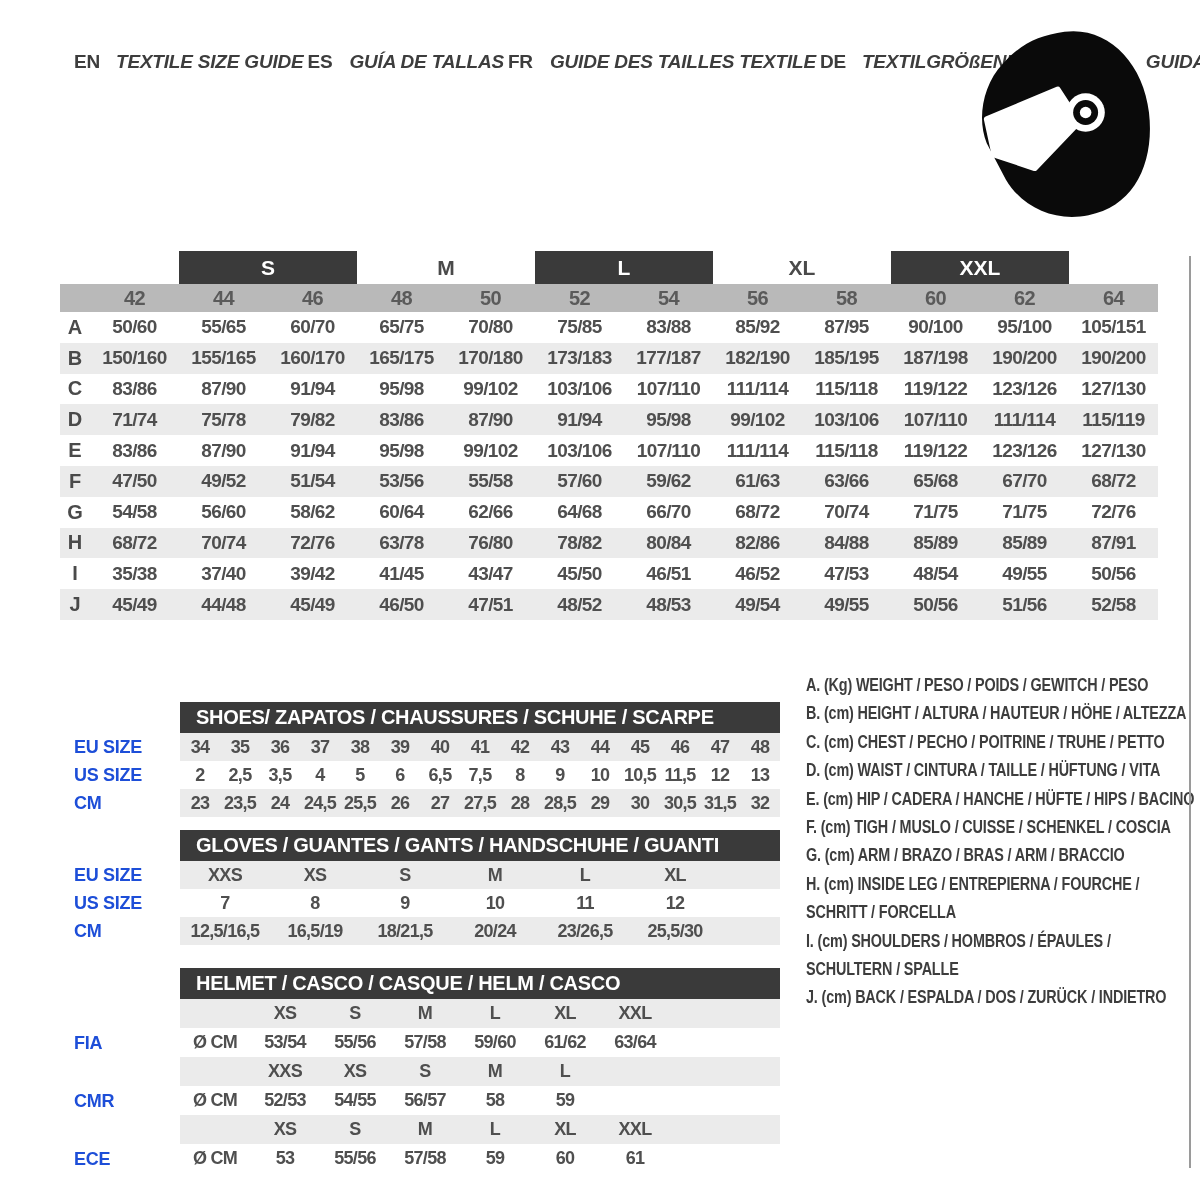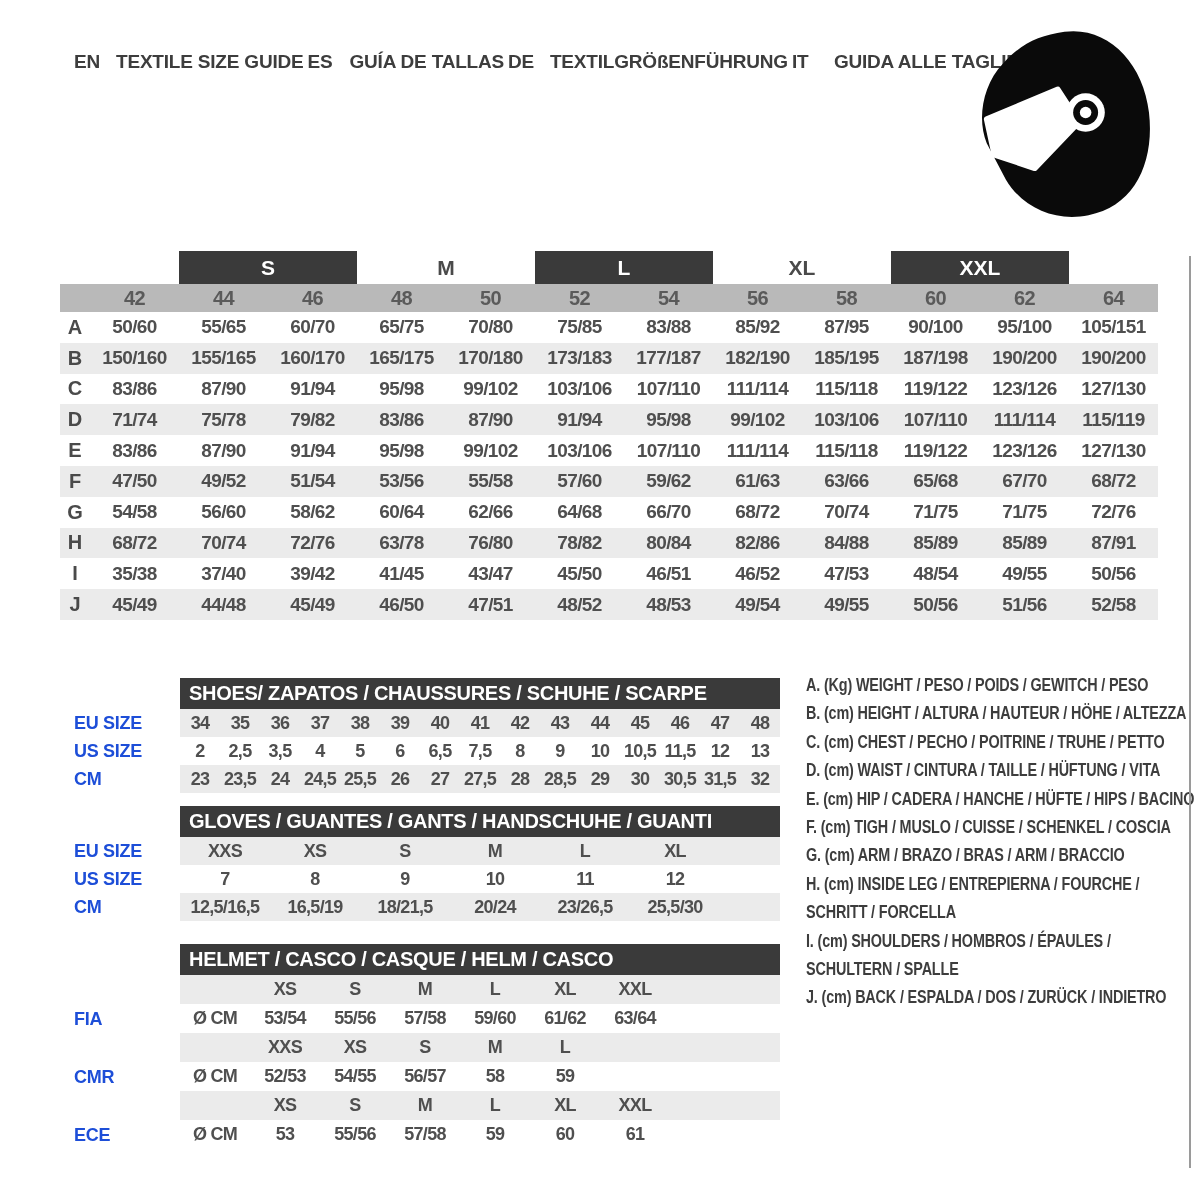--- a/index.html
+++ b/index.html
@@ -3,40 +3,40 @@
 <meta charset="utf-8">
 <style>
   html,body{margin:0;padding:0;}
   body{width:1200px;height:1200px;position:relative;background:#fff;overflow:hidden;
        font-family:"Liberation Sans","DejaVu Sans",sans-serif;font-weight:700;color:var(--text,#4a4a4a);}
   .abs{position:absolute;}
   
   #langs{left:74px;top:50px;display:flex;gap:4px;}
   .lang-row{display:flex;font-size:19px;letter-spacing:-0.2px;color:#3d3d3d;line-height:23px;}
   .lang-code{width:42px;flex:0 0 42px;}
-  .lang-title{white-space:nowrap;}
+  .lang-title{white-space:nowrap;font-style:italic;}
   
   #helmetIcon{left:972px;top:28px;}
   
   #textile{left:60px;top:250px;width:1098px;}
   .tgrid{display:grid;grid-template-columns:30px repeat(12,1fr);align-items:center;}
   #groupRow{height:34px;}
   .size-box{background:var(--dark,#3a3a3a);color:#fff;text-align:center;font-size:21px;line-height:33px;height:33px;}
   .size-plain{color:#4a4a4a;text-align:center;font-size:21px;line-height:33px;}
   #sizeBand{background:var(--band,#b9b9b9);height:28px;}
   .tick{text-align:center;font-size:20px;color:#5a5a5a;letter-spacing:-0.5px;}
   .trow{height:30.8px;}
   .trow.stripe{background:var(--stripe,#ebebeb);}
   .rletter{text-align:center;font-size:20px;color:#4a4a4a;}
   .tcell{text-align:center;font-size:19px;color:#4f4f4f;letter-spacing:-0.6px;white-space:nowrap;}
   
   .block{left:60px;width:735px;}
   .bar{margin-left:120px;width:600px;height:31px;background:var(--dark,#3a3a3a);color:#fff;
-       font-size:20px;line-height:31px;padding-left:9px;box-sizing:border-box;
-       letter-spacing:-0.3px;white-space:nowrap;}
+       font-size:20px;line-height:31px;padding-left:16px;box-sizing:border-box;
+       letter-spacing:-0.3px;white-space:nowrap;margin-top:24px;}
   .brow{height:28px;position:relative;}
   .hrow{height:29px;}
   .rlabel{position:absolute;left:14px;top:50%;transform:translateY(-50%);
        font-size:18px;color:#1d4ed8;letter-spacing:-0.3px;white-space:nowrap;}
   .bcontent{margin-left:120px;width:600px;height:100%;display:flex;align-items:center;}
   .bcontent.stripe{background:var(--stripe,#ebebeb);}
   .bgrid{display:grid;width:100%;height:100%;align-items:center;}
   .shoes-grid{grid-template-columns:repeat(15,1fr);}
   .gloves-grid{grid-template-columns:repeat(6,1fr);width:540px;}
   .helmet-grid{grid-template-columns:70px repeat(6,70px);width:490px;}
@@ -52,20 +52,24 @@
 <body style="--dark: #3a3a3a; --band: #b9b9b9; --stripe: #ebebeb; --text: #4a4a4a;">
 
 <div id="langs" class="abs">
     <div class="lang-row">
       <span class="lang-code">EN</span>
       <span class="lang-title">TEXTILE SIZE GUIDE</span>
     </div>
     <div class="lang-row">
       <span class="lang-code">ES</span>
       <span class="lang-title">GUÍA DE TALLAS</span>
+    </div>
+    <div class="lang-row">
+      <span class="lang-code">FR</span>
+      <span class="lang-title">GUIDE DES TAILLES TEXTILE</span>
     </div>
     <div class="lang-row">
       <span class="lang-code">DE</span>
       <span class="lang-title">TEXTILGRÖßENFÜHRUNG</span>
     </div>
     <div class="lang-row">
       <span class="lang-code">IT</span>
       <span class="lang-title">GUIDA ALLE TAGLIE TESSILI</span>
     </div>
   </div>

